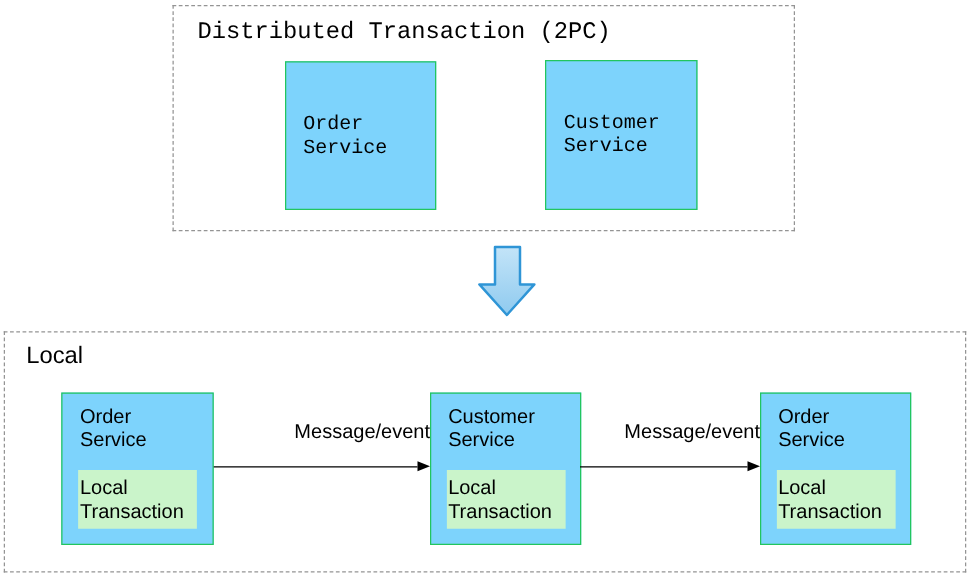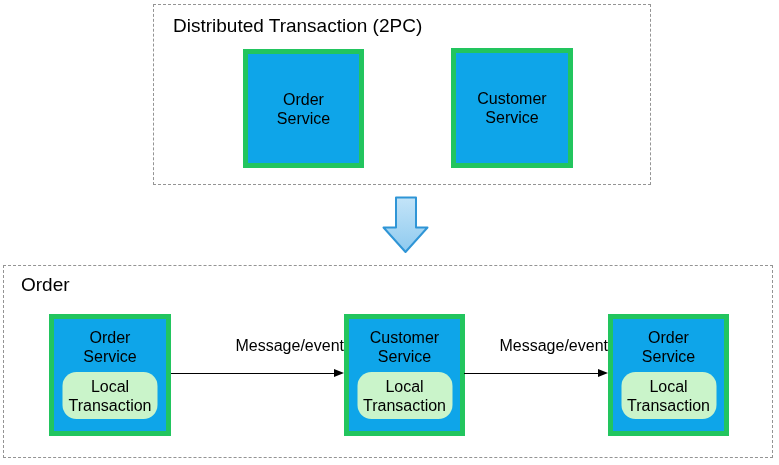--- a/index.html
+++ b/index.html
@@ -11,39 +11,38 @@
     background: #ffffff;
     font-family: "Liberation Sans", sans-serif;
     color: #000000;
     overflow: hidden;
   }
   .group {
     position: absolute;
     border: 1px dashed #949494;
     background: #ffffff;
   }
-  .g-2pc  { left: 153px; top: 4px;   width: 498px; height: 181px; }
+  .g-2pc  { left: 138px; top: 4px;   width: 498px; height: 181px; font-family: Liberation Mono, monospace; }
   .g-saga { left: 3px;   top: 265px; width: 770px; height: 193px; }
   .group-title {
     position: absolute;
     font-size: 19px;
     line-height: 23px;
     color: #000000;
     white-space: nowrap;
   }
   .g-2pc  .group-title { left: 19px; top: 9px; }
   .g-saga .group-title { left: 17px; top: 7px; }
 
   .service-box {
     position: absolute;
-    border: 5px solid #22c55e;
-    background: #0ea5e9;
+    border: 1px solid #22c55e;
+    background: #7dd3fc;
     font-size: 16px;
     line-height: 19px;
-    text-align: center;
   }
   
   .centered-box { display: flex; align-items: center; justify-content: center; }
   .b-2pc-order    { left: 89px;  top: 44px; width: 121px; height: 119px; }
   .b-2pc-customer { left: 297px; top: 43px; width: 122px; height: 120px; }
 
   
   .b-saga-1 { left: 45px;  top: 48px; width: 122px; height: 122px; }
   .b-saga-2 { left: 340px; top: 48px; width: 121px; height: 122px; }
   .b-saga-3 { left: 604px; top: 48px; width: 121px; height: 122px; }
@@ -58,21 +57,20 @@
     position: absolute;
     left: 50%;
     transform: translateX(-50%);
     bottom: 12px;
     width: 95px;
     height: 47px;
     background: #caf4ca;
     display: flex;
     align-items: center;
     justify-content: center;
-    border-radius: 14px;
   }
   .local-box-label { display: inline-block; max-width: 92px; }
 
   
   .msg-arrow {
     position: absolute;
     height: 0;
     border-top: 1.5px solid #000000;
   }
   .msg-arrow::after {
@@ -126,21 +124,21 @@
     <defs>
       <linearGradient id="downArrowGrad" x1="0" y1="0" x2="0" y2="1">
         <stop offset="0" stop-color="#c3e4f8"></stop>
         <stop offset="1" stop-color="#8fcaef"></stop>
       </linearGradient>
     </defs>
     <polygon points="14,1.5 34,1.5 34,31.5 45.5,31.5 23.5,56 1.5,31.5 14,31.5" fill="url(#downArrowGrad)" stroke="#2f95d6" stroke-width="2" stroke-linejoin="round"></polygon>
   </svg>
 
   <div class="group g-saga">
-    <div class="group-title">Order</div>
+    <div class="group-title">Local</div>
 
     <div class="service-box b-saga-1">
       <span class="saga-box-label">Order Service</span>
       <div class="local-box">
         <span class="local-box-label">Local Transaction</span>
       </div>
     </div>
 
     <div class="msg-label msg-label-1">Message/event</div>
     <div class="msg-arrow arrow-1"></div>

